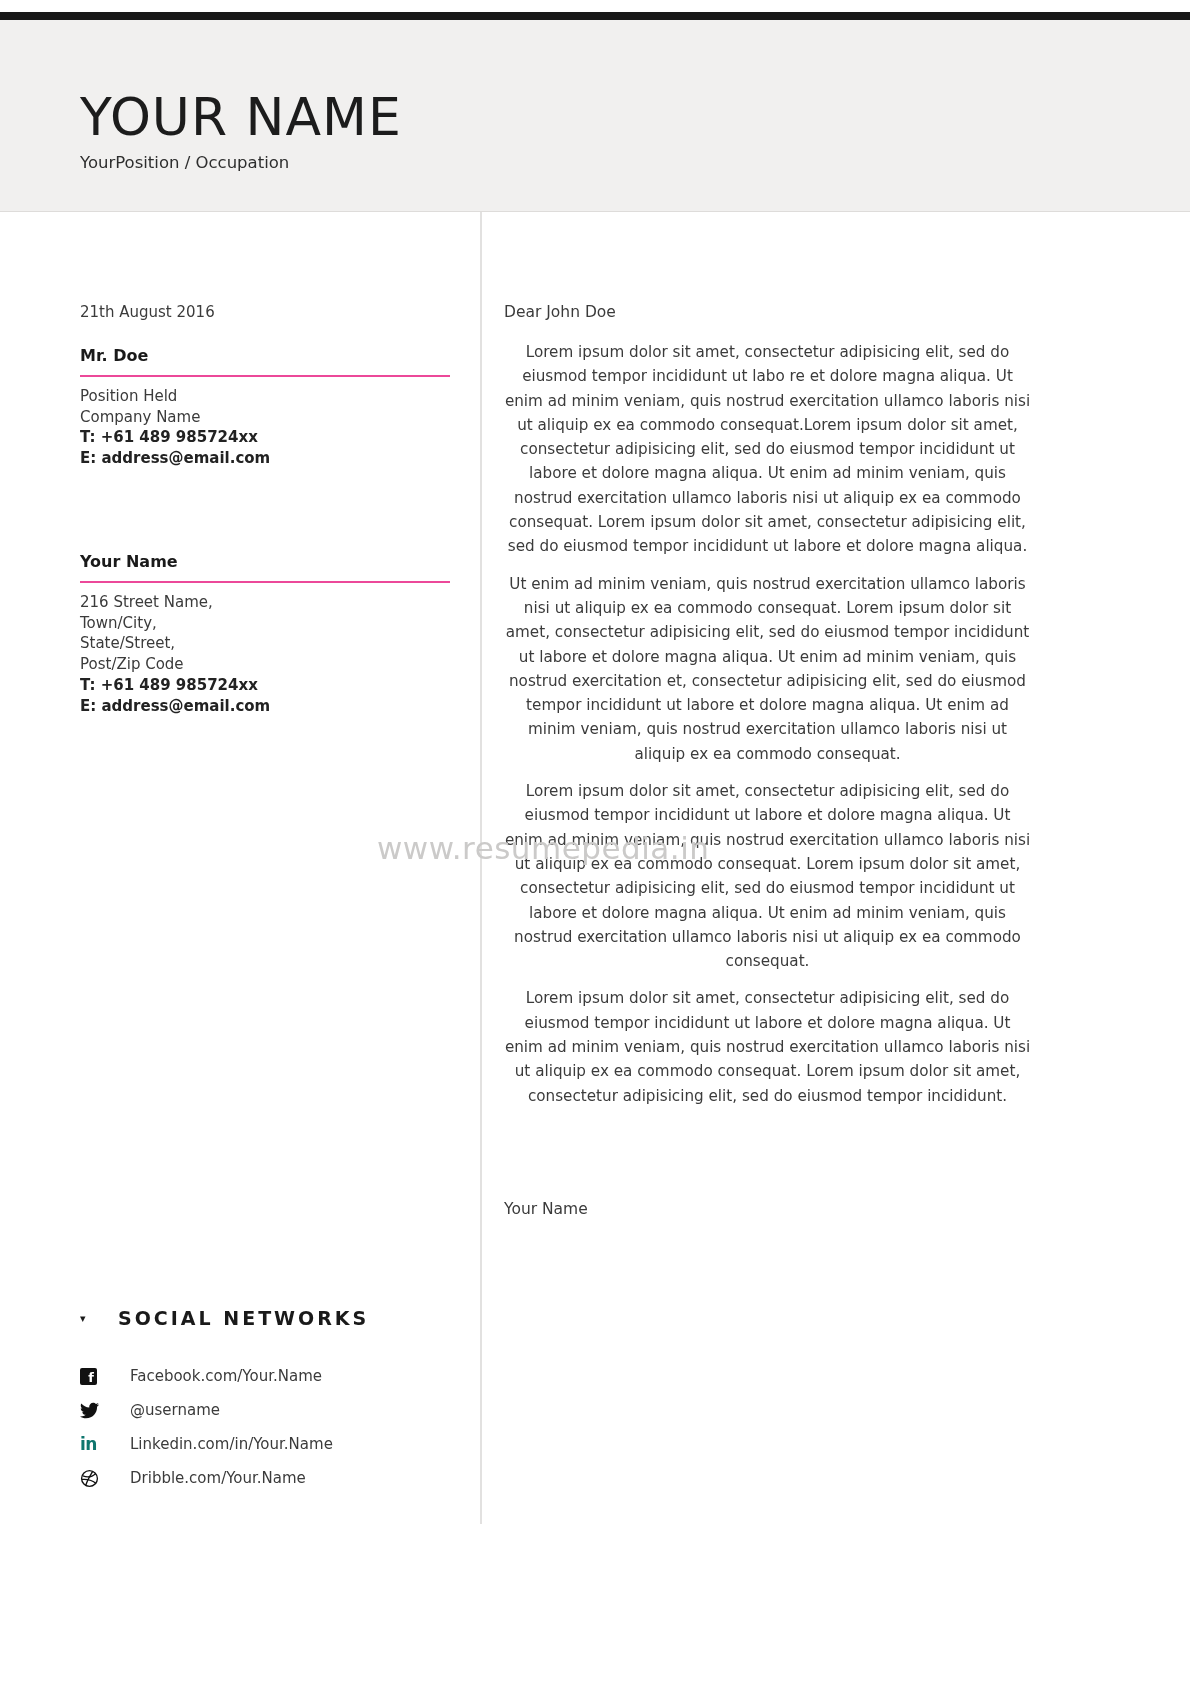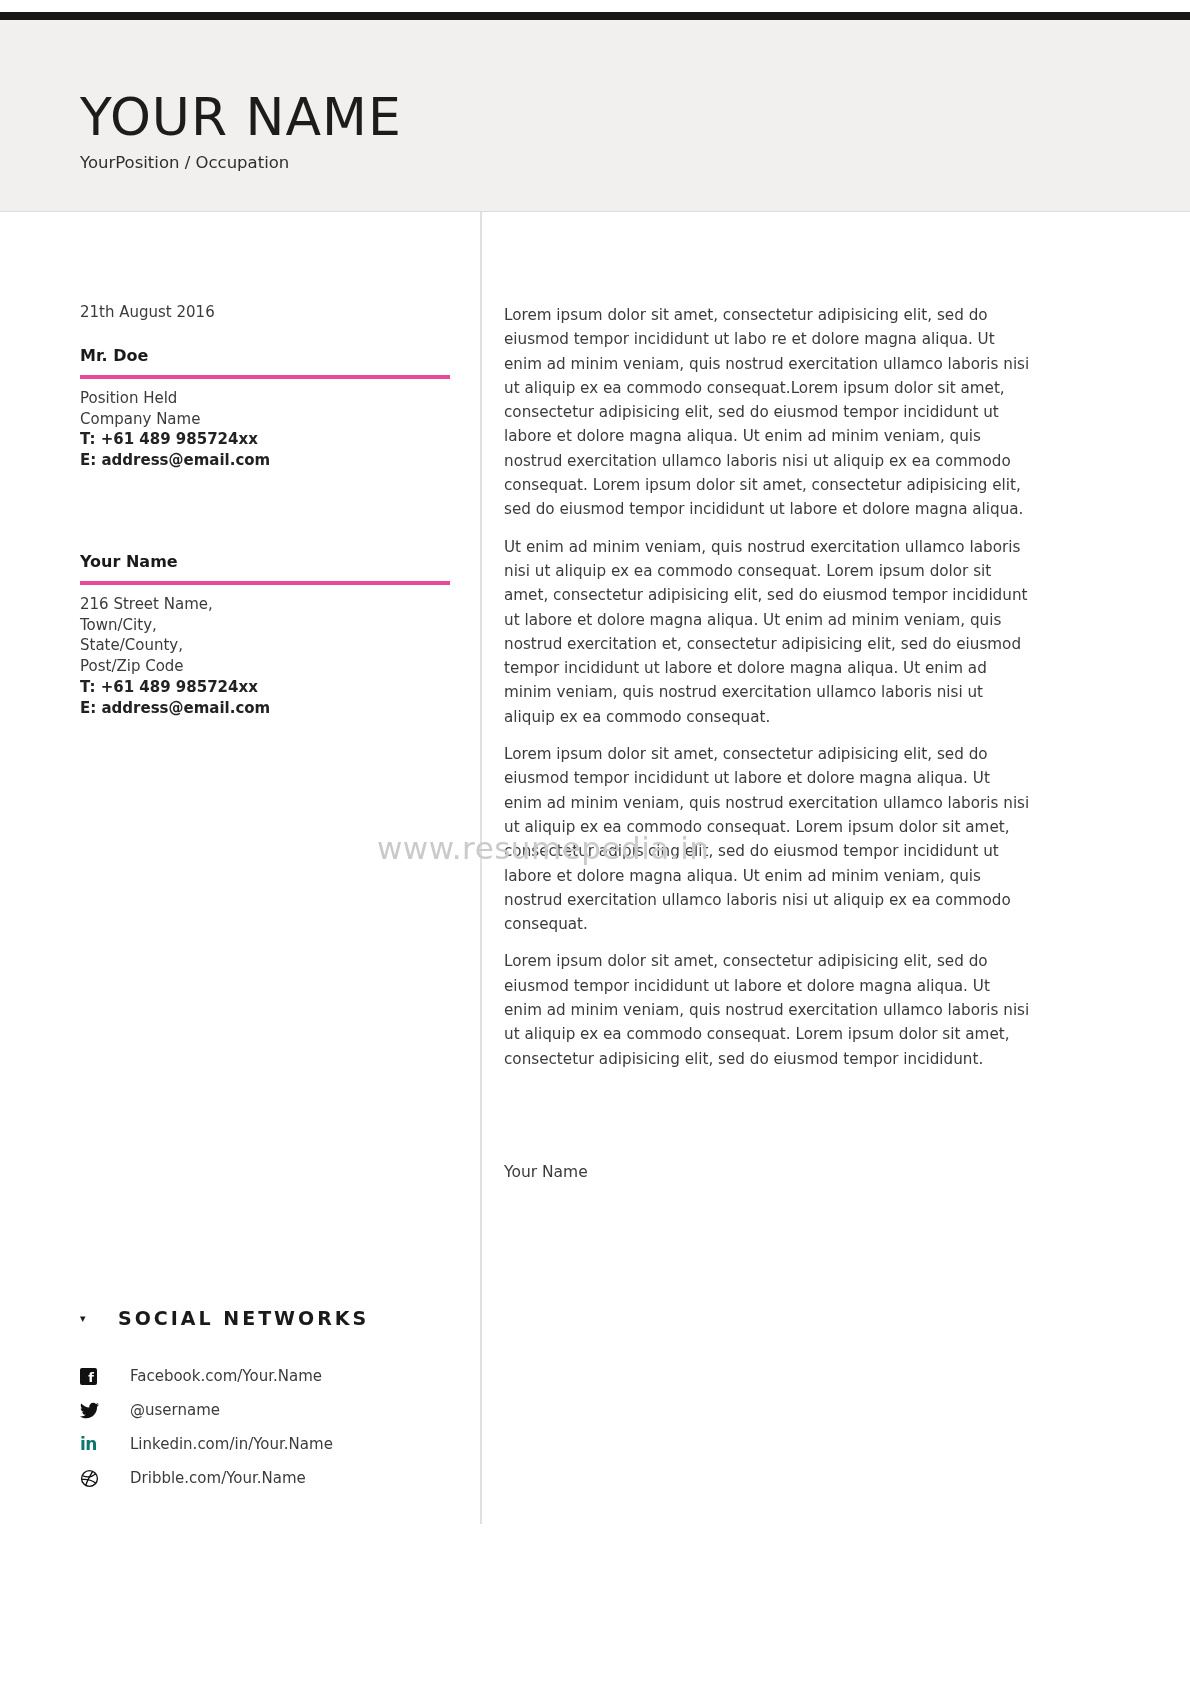--- a/index.html
+++ b/index.html
@@ -29,21 +29,21 @@
     position:absolute; left:480px; top:200px; width:2px; height:1312px; background:#e2e1e0;
   }
 
   .left-block { position:absolute; left:80px; width:370px; color:#3b3b3b; font-size:15px; }
   .date-block { top:291px; }
   .recipient-block { top:334px; }
   .sender-block { top:540px; }
 
   .block-heading {
     font-size:16px; font-weight:700; color:#1a1a1a;
-    padding-bottom:10px; border-bottom:4px solid #ec4899; margin-bottom:9px;
+    padding-bottom:10px; border-bottom:2px solid #ec4899; margin-bottom:9px;
   }
   .contact-line { line-height:20.7px; }
   .contact-line.bold { font-weight:700; color:#222; }
 
   .social-block { position:absolute; left:80px; top:1295px; width:390px; }
   .social-heading-row { display:flex; align-items:center; margin-bottom:30px; }
   .tri-icon { font-size:11px; color:#1a1a1a; width:38px; }
   .social-heading {
     font-size:19px; font-weight:700; color:#1a1a1a; letter-spacing:3px;
   }
@@ -53,21 +53,21 @@
   .fb-badge {
     width:17px; height:17px; background:#111; border-radius:2px; position:relative;
     color:#fff; font-weight:700; font-size:13px; text-align:right;
     line-height:19px; padding-right:3px; overflow:hidden;
   }
   .li-badge { font-weight:800; font-size:17px; color:#0f766e; letter-spacing:-0.5px; }
 
   .letter { position:absolute; left:504px; top:291px; width:527px; color:#3b3b3b; }
   .job-ref { font-size:15.5px; font-weight:700; color:#1a1a1a; margin-bottom:21px; }
   .salutation { font-size:15.5px; margin-bottom:19px; }
-  .para { font-size:15.2px; line-height:24.3px; margin-bottom:13px; text-align:left; }
+  .para { font-size:15.2px; line-height:24.3px; margin-bottom:13px; text-align:center; }
   .closing { font-size:15.5px; margin-top:1px; }
   .signature { font-size:15.5px; margin-top:92px; }
 
   .watermark {
     position:absolute; left:377px; top:818px;
     font-size:31px; color:#cbcac9; letter-spacing:0.5px;
     pointer-events:none; white-space:nowrap;
   }
 </style>
 </head>
@@ -93,21 +93,21 @@
     <div class="contact-line">Position Held</div>
     <div class="contact-line">Company Name</div>
     <div class="contact-line bold">T: +61 489 985724xx</div>
     <div class="contact-line bold">E: address@email.com</div>
   </div>
 
   <div class="left-block sender-block">
     <div class="block-heading">Your Name</div>
     <div class="contact-line">216 Street Name,</div>
     <div class="contact-line">Town/City,</div>
-    <div class="contact-line">State/County,</div>
+    <div class="contact-line">State/Street,</div>
     <div class="contact-line">Post/Zip Code</div>
     <div class="contact-line bold">T: +61 489 985724xx</div>
     <div class="contact-line bold">E: address@email.com</div>
   </div>
 
   <div class="social-block">
     <div class="social-heading-row">
       <span class="tri-icon">▾</span>
       <span class="social-heading">SOCIAL NETWORKS</span>
     </div>
@@ -142,20 +142,21 @@
           <path d="M3.6 8.8 C 9.5 10.8 15.5 10 19.8 5.6"></path>
           <path d="M7.2 21 C 9.2 13.5 12.8 8.6 16 3"></path>
           <path d="M2.4 13.2 C 9.5 12.6 16.4 14.8 20.4 18.6"></path>
         </svg>
       </span>
       <span class="social-label">Dribble.com/Your.Name</span>
     </div>
   </div>
 
   <div class="letter">
+    <div class="salutation">Dear John Doe</div>
     <p class="para">Lorem ipsum dolor sit amet, consectetur adipisicing elit, sed do eiusmod tempor incididunt ut labo re et dolore magna aliqua. Ut enim ad minim veniam, quis nostrud exercitation ullamco laboris nisi ut aliquip ex ea commodo consequat.Lorem ipsum dolor sit amet, consectetur adipisicing elit, sed do eiusmod tempor incididunt ut labore et dolore magna aliqua. Ut enim ad minim veniam, quis nostrud exercitation ullamco laboris nisi ut aliquip ex ea commodo consequat. Lorem ipsum dolor sit amet, consectetur adipisicing elit, sed do eiusmod tempor incididunt ut labore et dolore magna aliqua.</p>
     <p class="para">Ut enim ad minim veniam, quis nostrud exercitation ullamco laboris nisi ut aliquip ex ea commodo consequat. Lorem ipsum dolor sit amet, consectetur adipisicing elit, sed do eiusmod tempor incididunt ut labore et dolore magna aliqua. Ut enim ad minim veniam, quis nostrud exercitation et, consectetur adipisicing elit, sed do eiusmod tempor incididunt ut labore et dolore magna aliqua. Ut enim ad minim veniam, quis nostrud exercitation ullamco laboris nisi ut aliquip ex ea commodo consequat.</p>
     <p class="para">Lorem ipsum dolor sit amet, consectetur adipisicing elit, sed do eiusmod tempor incididunt ut labore et dolore magna aliqua. Ut enim ad minim veniam, quis nostrud exercitation ullamco laboris nisi ut aliquip ex ea commodo consequat. Lorem ipsum dolor sit amet, consectetur adipisicing elit, sed do eiusmod tempor incididunt ut labore et dolore magna aliqua. Ut enim ad minim veniam, quis nostrud exercitation ullamco laboris nisi ut aliquip ex ea commodo consequat.</p>
     <p class="para">Lorem ipsum dolor sit amet, consectetur adipisicing elit, sed do eiusmod tempor incididunt ut labore et dolore magna aliqua. Ut enim ad minim veniam, quis nostrud exercitation ullamco laboris nisi ut aliquip ex ea commodo consequat. Lorem ipsum dolor sit amet, consectetur adipisicing elit, sed do eiusmod tempor incididunt.</p>
     <div class="signature">Your Name</div>
   </div>
 
   <div class="watermark">www.resumepedia.in</div>
 
 </div>

